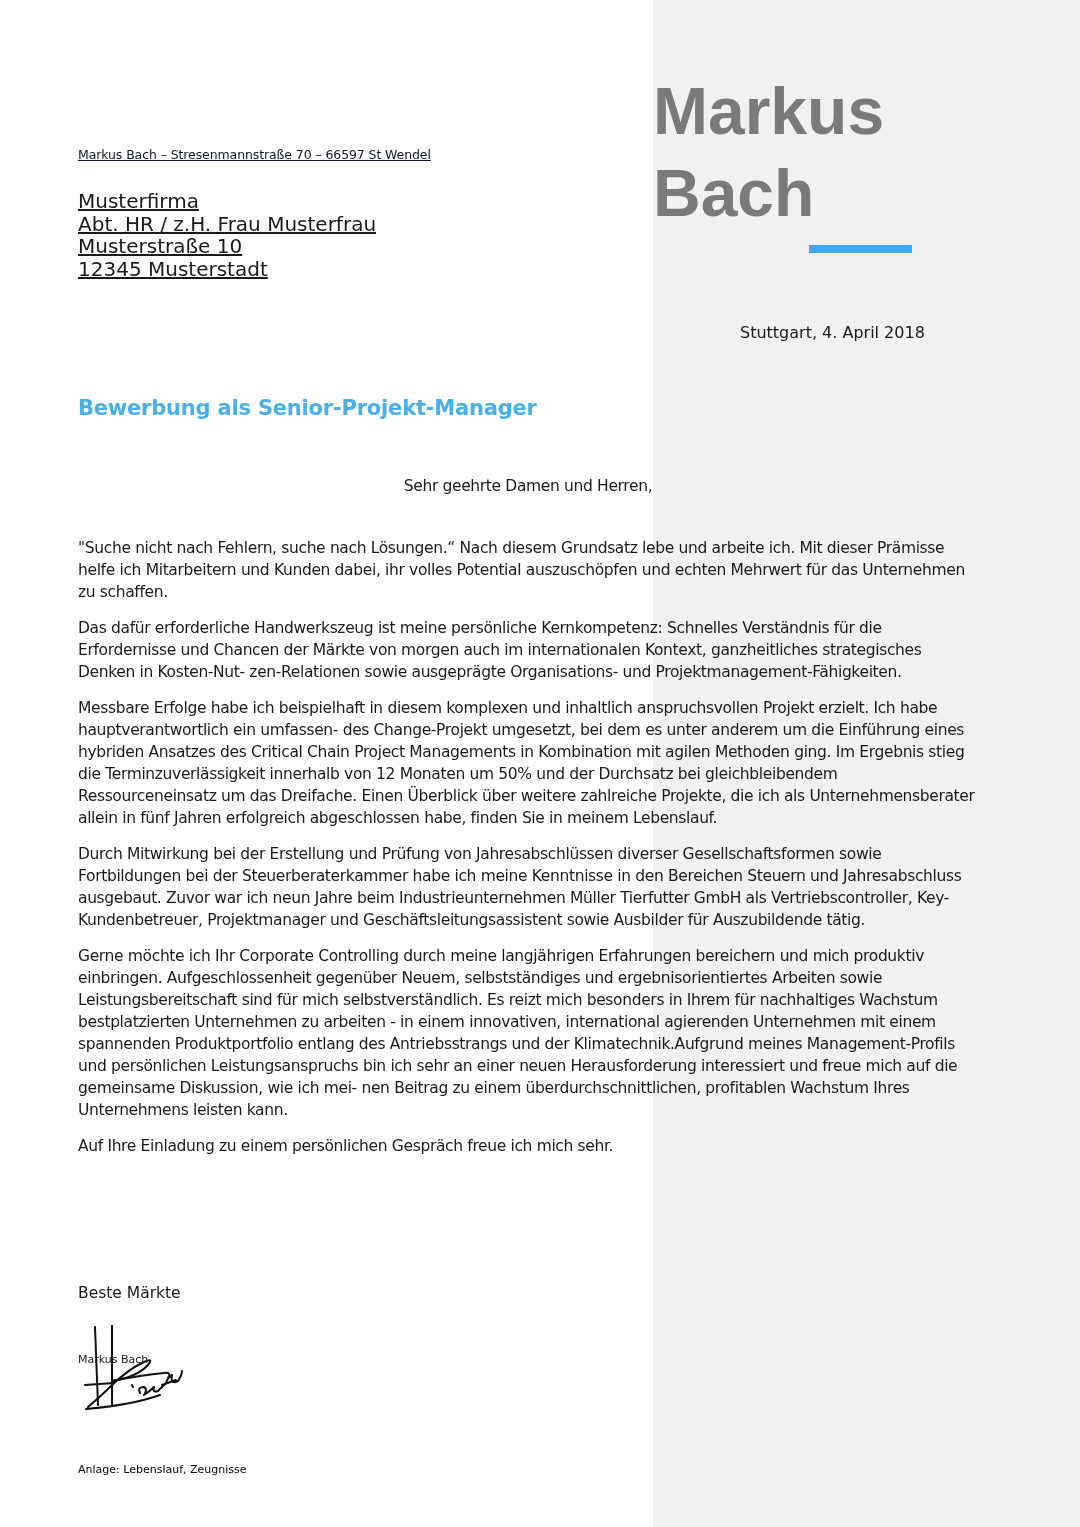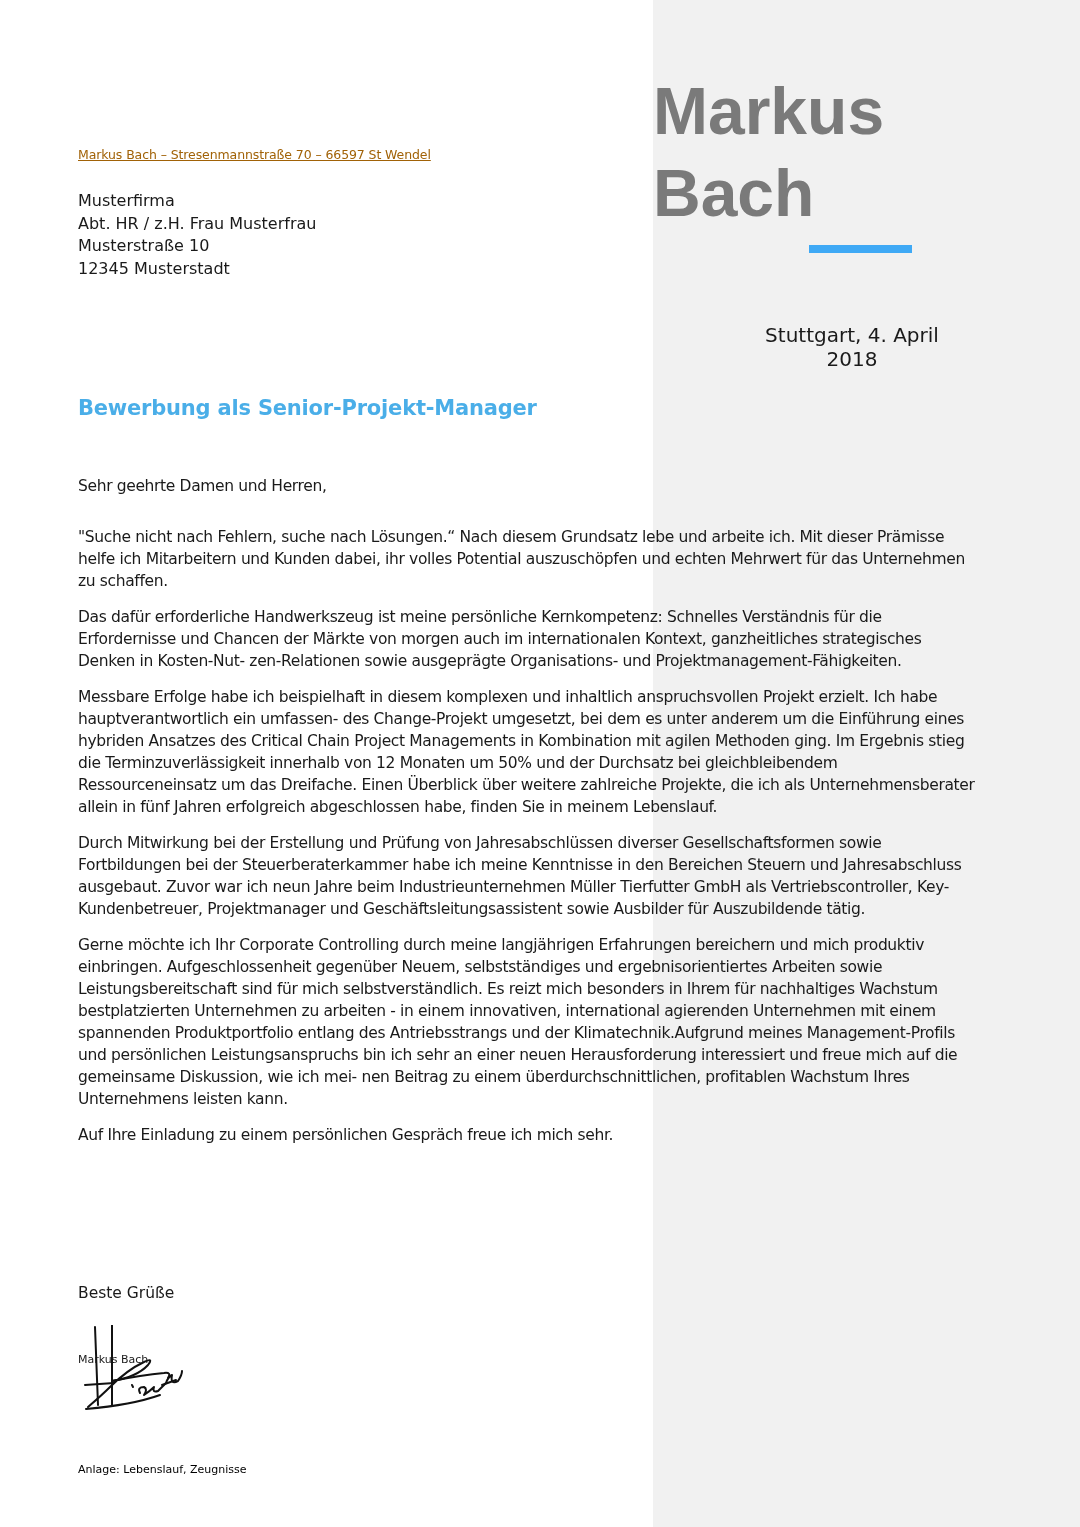--- a/index.html
+++ b/index.html
@@ -44,40 +44,41 @@
       top: 245px;
       width: 103px;
       height: 8px;
       background: #3fa9f5;
     }
     .sender-line {
       position: absolute;
       left: 78px;
       top: 147px;
       font-size: 12.5px;
-      color: #a16207;
+      color: #0f172a;
       text-decoration: underline;
       letter-spacing: -0.1px;
     }
     .recipient {
       position: absolute;
       left: 78px;
       top: 190px;
-      font-size: 16px;
+      font-size: 20px;
       line-height: 22.5px;
       color: #1a1a1a;
+      text-decoration: underline;
     }
     .recipient div { white-space: nowrap; }
     .date {
       position: absolute;
       left: 740px;
       width: 224px;
-      text-align: center;
+      text-align: left;
       top: 323px;
-      font-size: 20px;
+      font-size: 16px;
       color: #1a1a1a;
     }
     .subject {
       position: absolute;
       left: 78px;
       top: 396px;
       font-size: 21px;
       color: #4aaee8;
       letter-spacing: -0.2px;
       font-weight: bold;
@@ -89,21 +90,22 @@
       width: 900px;
       font-size: 15.5px;
       line-height: 22px;
       color: #1a1a1a;
       letter-spacing: -0.35px;
     }
     .body-text p {
       margin: 0 0 14px 0;
     }
     .body-text p.salutation {
-      margin-bottom: 29px;
+      margin-bottom: 40px;
+      text-align: center;
     }
     .closing {
       position: absolute;
       left: 78px;
       top: 1284px;
       font-size: 15.5px;
       color: #1a1a1a;
     }
     .signature {
       position: absolute;
@@ -154,21 +156,21 @@
 <div class="body-text">
   <p class="salutation">Sehr geehrte Damen und Herren,</p>
   <p>"Suche nicht nach Fehlern, suche nach Lösungen.“ Nach diesem Grundsatz lebe und arbeite ich. Mit dieser Prämisse helfe ich Mitarbeitern und Kunden dabei, ihr volles Potential auszuschöpfen und echten Mehrwert für das Unternehmen zu schaffen.</p>
   <p>Das dafür erforderliche Handwerkszeug ist meine persönliche Kernkompetenz: Schnelles Verständnis für die Erfordernisse und Chancen der Märkte von morgen auch im internationalen Kontext, ganzheitliches strategisches Denken in Kosten-Nut- zen-Relationen sowie ausgeprägte Organisations- und Projektmanagement-Fähigkeiten.</p>
   <p>Messbare Erfolge habe ich beispielhaft in diesem komplexen und inhaltlich anspruchsvollen Projekt erzielt. Ich habe hauptverantwortlich ein umfassen- des Change-Projekt umgesetzt, bei dem es unter anderem um die Einführung eines hybriden Ansatzes des Critical Chain Project Managements in Kombination mit agilen Methoden ging. Im Ergebnis stieg die Terminzuverlässigkeit innerhalb von 12 Monaten um 50% und der Durchsatz bei gleichbleibendem Ressourceneinsatz um das Dreifache. Einen Überblick über weitere zahlreiche Projekte, die ich als Unternehmensberater allein in fünf Jahren erfolgreich abgeschlossen habe, finden Sie in meinem Lebenslauf.</p>
   <p>Durch Mitwirkung bei der Erstellung und Prüfung von Jahresabschlüssen diverser Gesellschaftsformen sowie Fortbildungen bei der Steuerberaterkammer habe ich meine Kenntnisse in den Bereichen Steuern und Jahresabschluss ausgebaut. Zuvor war ich neun Jahre beim Industrieunternehmen Müller Tierfutter GmbH als Vertriebscontroller, Key-Kundenbetreuer, Projektmanager und Geschäftsleitungsassistent sowie Ausbilder für Auszubildende tätig.</p>
   <p>Gerne möchte ich Ihr Corporate Controlling durch meine langjährigen Erfahrungen bereichern und mich produktiv einbringen. Aufgeschlossenheit gegenüber Neuem, selbstständiges und ergebnisorientiertes Arbeiten sowie Leistungsbereitschaft sind für mich selbstverständlich. Es reizt mich besonders in Ihrem für nachhaltiges Wachstum bestplatzierten Unternehmen zu arbeiten - in einem innovativen, international agierenden Unternehmen mit einem spannenden Produktportfolio entlang des Antriebsstrangs und der Klimatechnik.Aufgrund meines Management-Profils und persönlichen Leistungsanspruchs bin ich sehr an einer neuen Herausforderung interessiert und freue mich auf die gemeinsame Diskussion, wie ich mei- nen Beitrag zu einem überdurchschnittlichen, profitablen Wachstum Ihres Unternehmens leisten kann.</p>
   <p>Auf Ihre Einladung zu einem persönlichen Gespräch freue ich mich sehr.</p>
 </div>
 
-<div class="closing">Beste Grüße</div>
+<div class="closing">Beste Märkte</div>
 
 <svg class="signature" viewBox="0 0 110 90">
   <g fill="none" stroke="#111" stroke-width="2" stroke-linecap="round" stroke-linejoin="round">
     <path d="M16 80 L13 2"></path>
     <path d="M30 80 L30 0"></path>
     <path d="M3 60 L32 58"></path>
     <path d="M6 82 Q20 70 28 62 Q45 45 62 37 Q72 32 66 40 Q55 52 30 56"></path>
     <path d="M30 56 Q60 50 82 48 Q90 47 86 53"></path>
     <path d="M4 84 Q50 80 78 70"></path>
     <path d="M58 68 Q55 62 62 62 Q66 64 62 70 Q68 66 72 62 Q70 68 76 66 Q80 62 84 58 Q86 52 90 50 Q88 60 96 56 Q100 50 100 46"></path>

